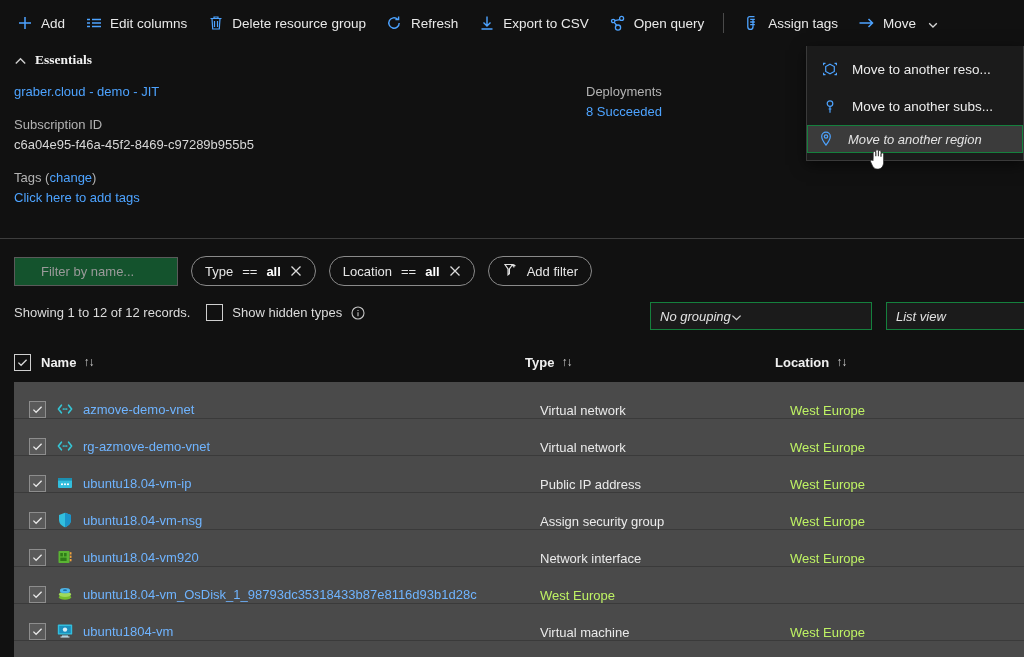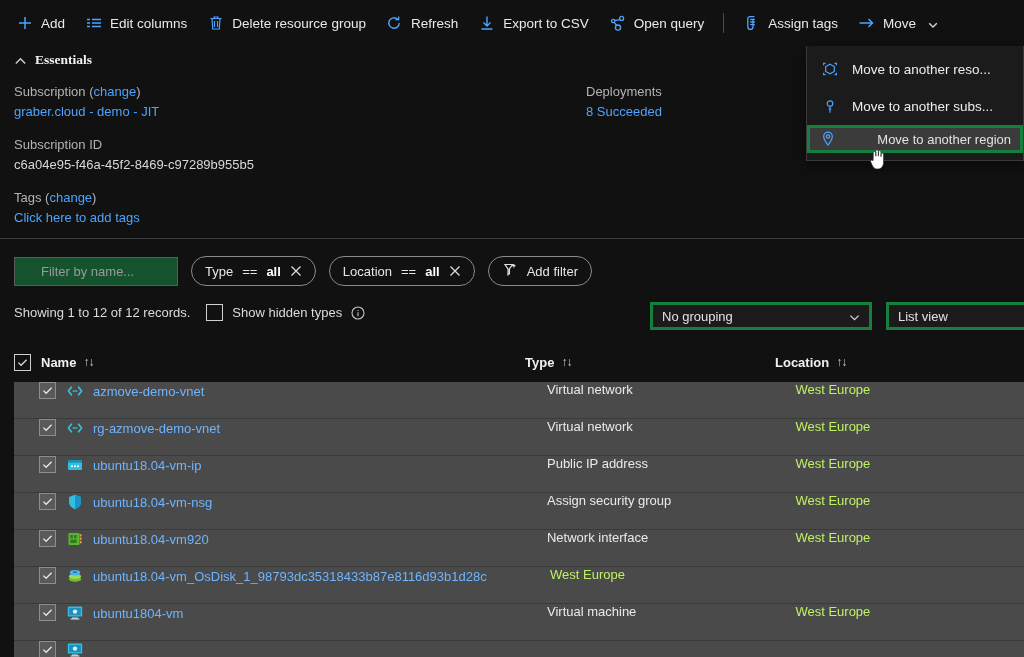--- a/index.html
+++ b/index.html
@@ -84,42 +84,42 @@
 
   
   .records { position: absolute; top: 304px; left: 14px; display: flex; align-items: center; gap: 16px; }
   .records .txt { font-size: 13px; color: #dcdcdc; }
   .chkwrap { display: flex; align-items: center; gap: 9px; cursor: pointer; }
   .chkbox { width: 17px; height: 17px; border: 1px solid #cfcfcf; background: transparent; }
   .info-i { width: 14px; height: 14px; color: #c4c4c4; }
 
   .selects { position: absolute; top: 302px; left: 650px; display: flex; align-items: center; gap: 14px; }
   .sel {
-    display: flex; align-items: center; justify-content: space-between;
-    height: 28px; background: #1b1b1b; border: 3px solid #15803d;
-    color: #e2e2e2; font-size: 13px; padding: 0 9px; cursor: pointer;
+    display: flex; align-items: center; justify-content: flex-start;
+    height: 28px; background: #1b1b1b; border: 1px solid #15803d;
+    color: #e2e2e2; font-size: 13px; padding: 0 9px; cursor: pointer; font-style: italic;
   }
   .sel-group { width: 222px; }
   .sel-view { width: 150px; }
   .sel .cv { width: 11px; height: 11px; color: #d4d4d4; }
 
   
   .thead { position: absolute; top: 349px; left: 14px; width: 1010px; height: 26px; display: flex; align-items: center; }
   .th { display: flex; align-items: center; gap: 7px; font-size: 13px; font-weight: bold; color: #f0f0f0; }
   .th .sort { color: #cfcfcf; font-weight: normal; font-size: 12px; letter-spacing: -1px; }
   .th-check { width: 17px; height: 17px; border: 1px solid #cfcfcf; display: flex; align-items: center; justify-content: center; margin-right: 10px; cursor: pointer; }
   .col-name { width: 484px; }
   .col-type { width: 250px; }
   .col-loc  { width: 230px; }
 
   .tbody { position: absolute; top: 382px; left: 14px; width: 1010px; height: 275px; overflow: hidden; }
   .row {
-    display: flex; align-items: flex-start; height: 37px;
+    display: flex; align-items: flex-end; height: 37px;
     background: #4a4a4a; border-bottom: 1px solid #3a3a3a; cursor: pointer;
-    padding-left: 16px;
+    padding-left: 6px;
   }
   .row-check {
     width: 17px; height: 17px; border: 1px solid #8d8d8d; background: #5a5a5a;
     display: flex; align-items: center; justify-content: center;
     margin: 0 10px 0 9px; flex: 0 0 auto; cursor: pointer;
   }
   .row-check svg { width: 11px; height: 11px; color: #e8e8e8; }
   .cell-name { width: 484px; display: flex; align-items: center; gap: 9px; overflow: hidden; }
   .cell-name .rname { color: #6fb4ff; font-size: 13px; white-space: nowrap; }
   .cell-type { width: 250px; font-size: 13px; color: #eaeaea; }
@@ -262,24 +262,20 @@
             <path d="M1.8 8.4 6.5 3.7l4.7 4.7"></path>
           </svg>
       </span>
       <span class="ess-title">Essentials</span>
     </div>
 
     <div class="ess-grid">
       <div class="ess-col-a">
 
         <div class="fld">
-          <div class="fld-label">
-            <span>Subscription</span>
-            <span>(</span><span class="lnk">change</span><span>)</span>
-          </div>
           <div class="fld-value">
             <span class="lnk">graber.cloud - demo - JIT</span>
           </div>
         </div>
 
         <div class="fld">
           <div class="fld-label">Subscription ID</div>
           <div class="fld-value">c6a04e95-f46a-45f2-8469-c97289b955b5</div>
         </div>
 

